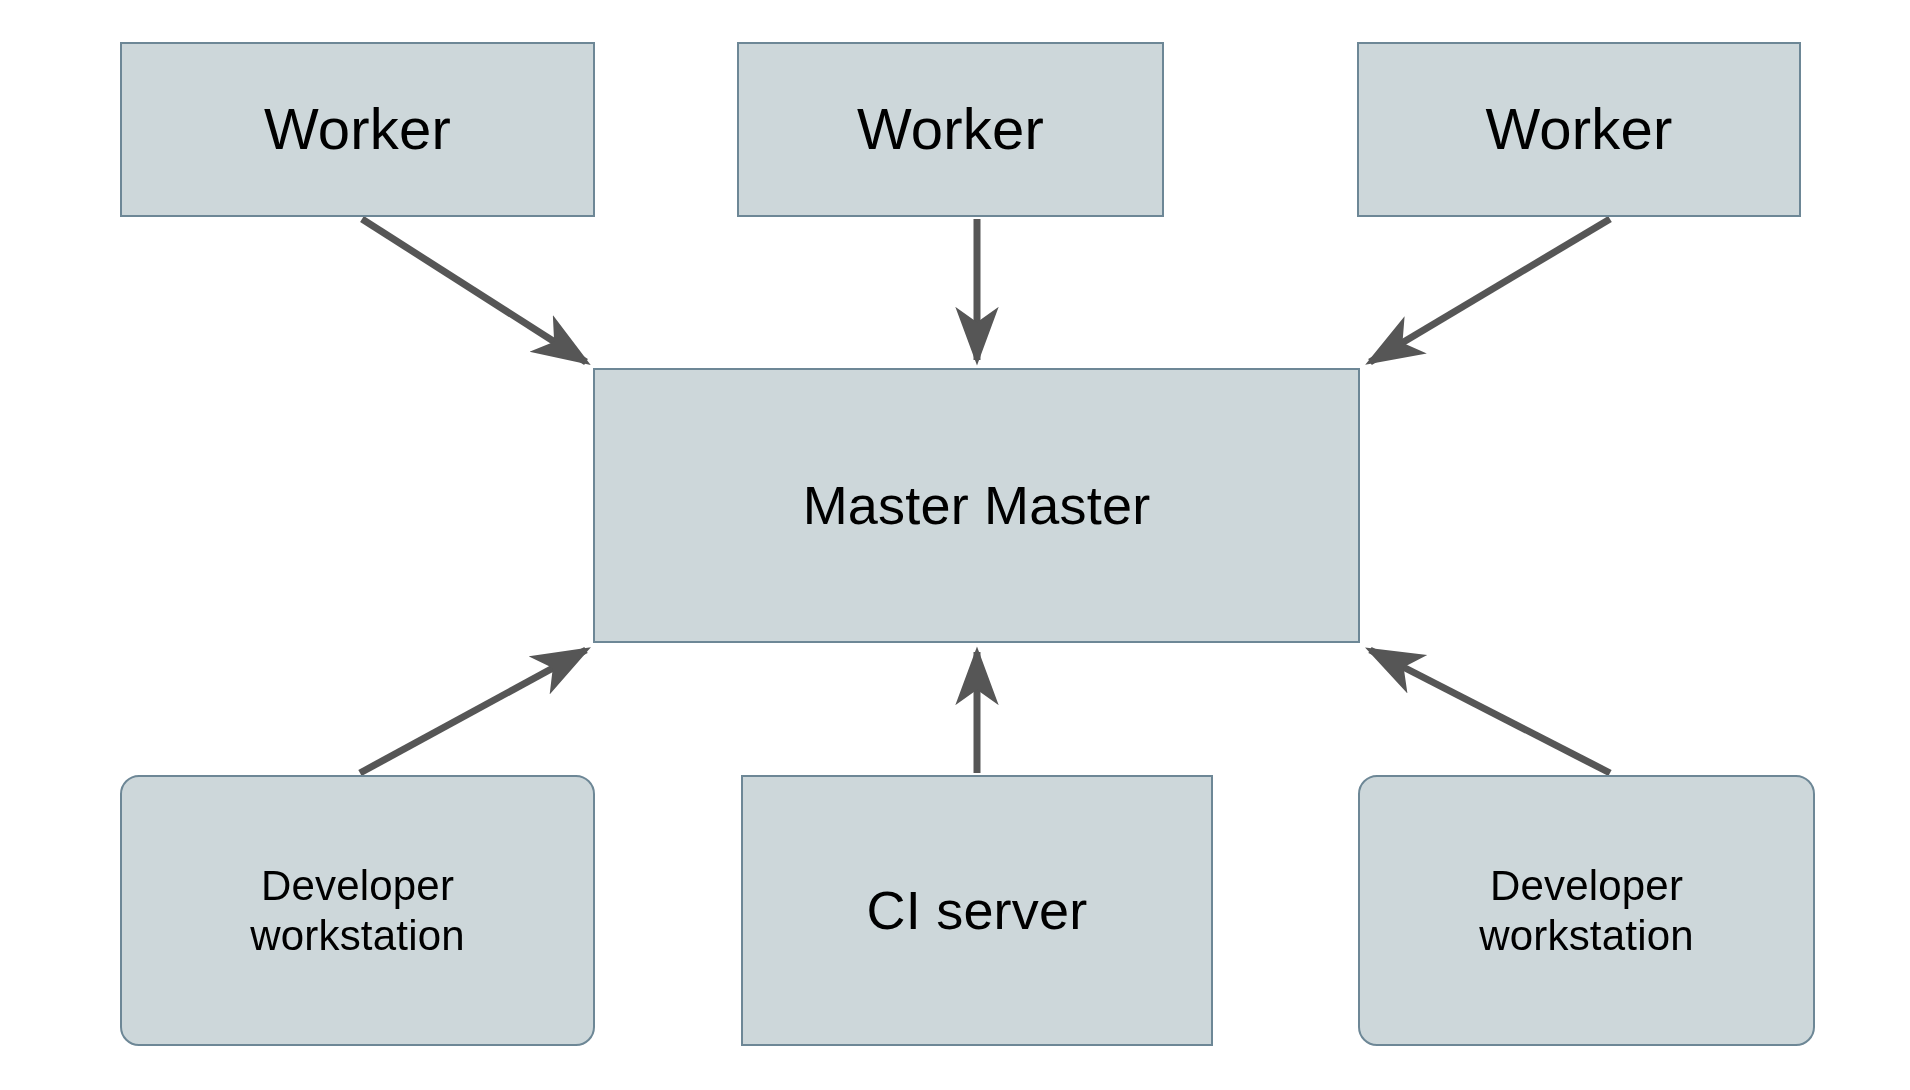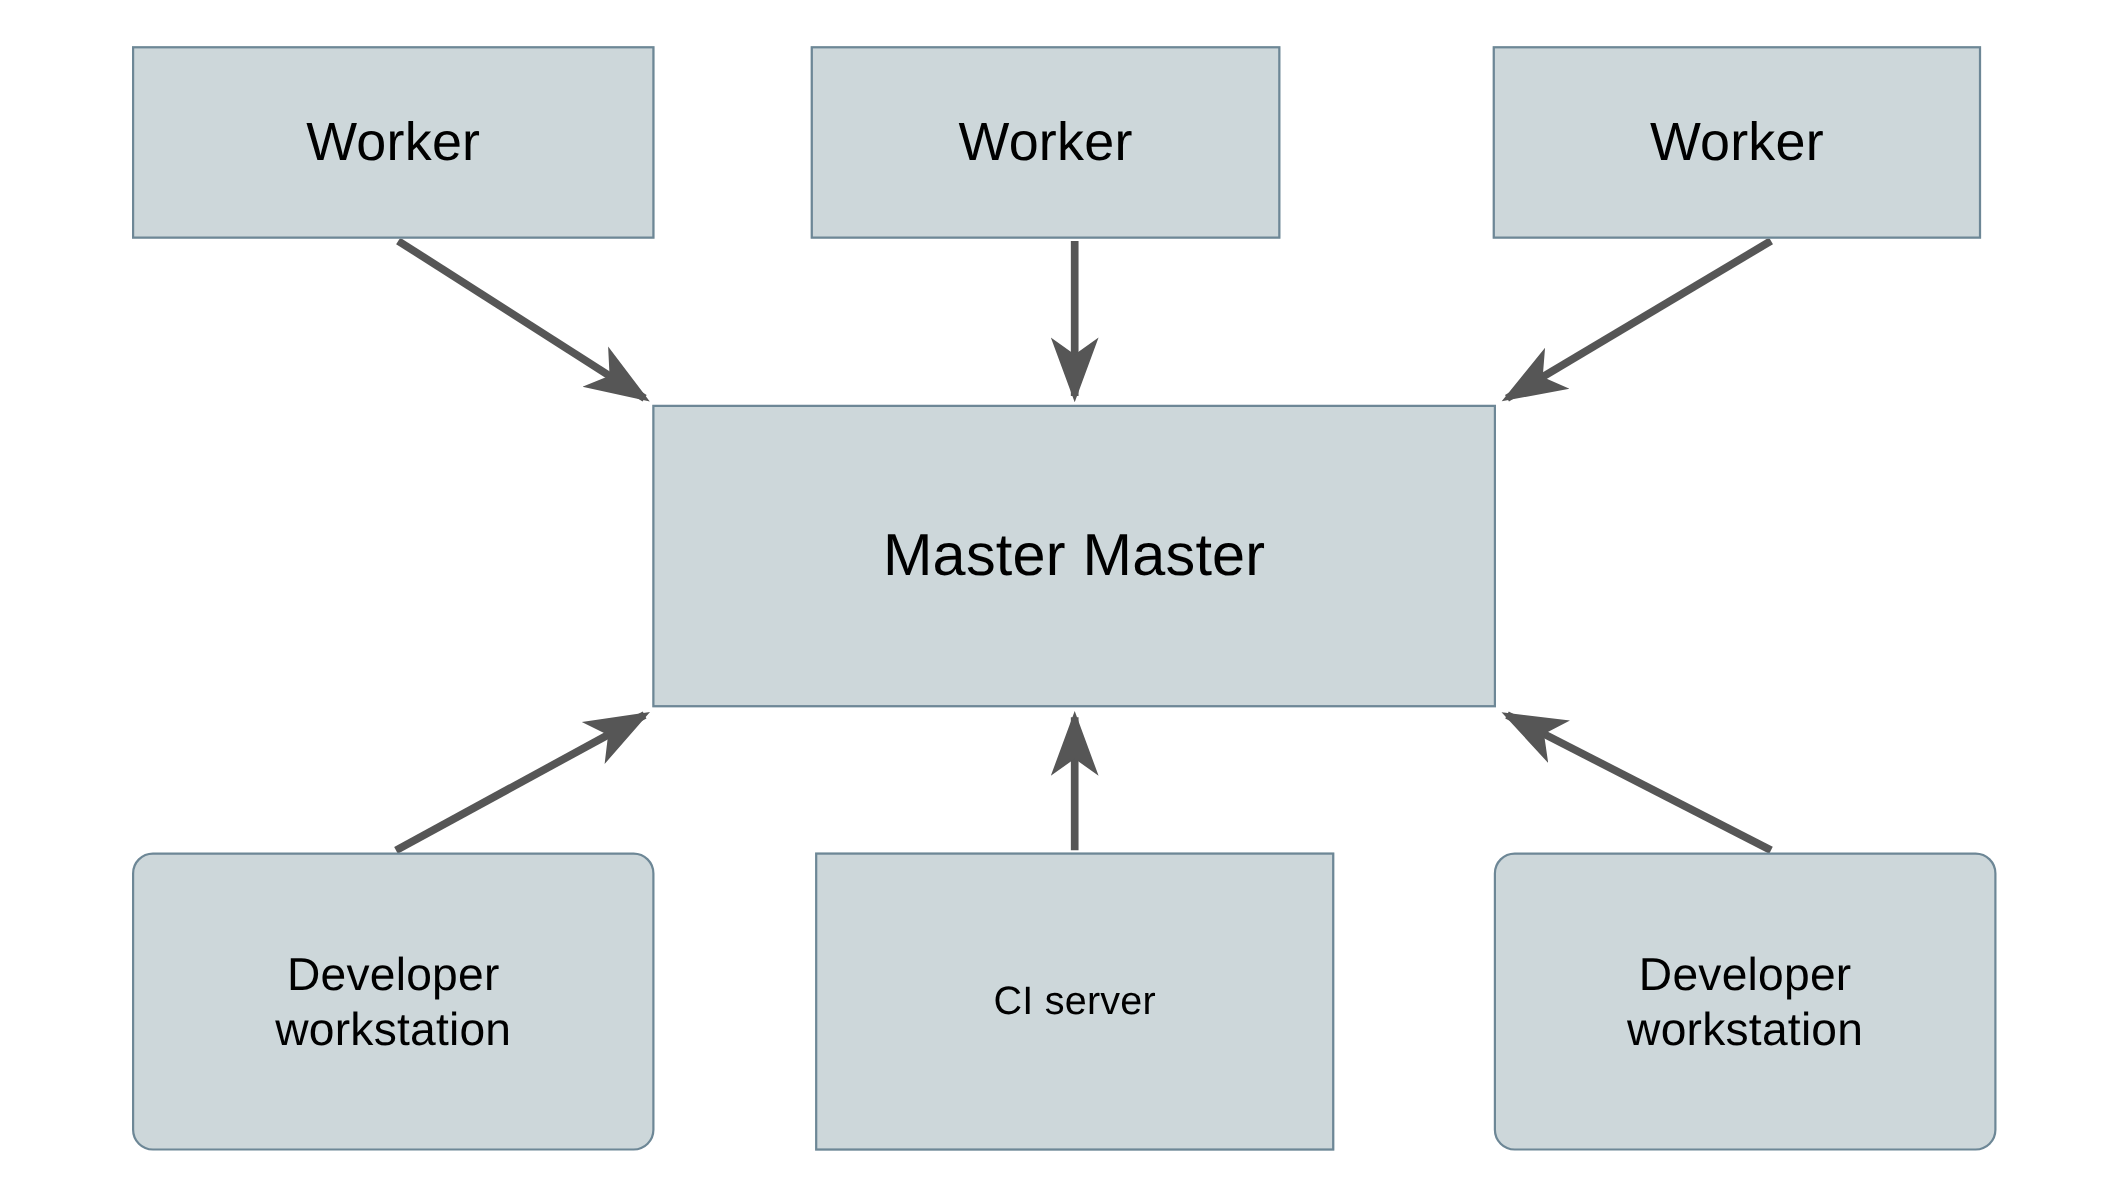--- a/index.html
+++ b/index.html
@@ -39,23 +39,23 @@
     white-space: pre-line;
     font-weight: 400;
     letter-spacing: 0.2px;
   }
   .node-label {
     display: block;
     width: 100%;
     padding: 0 8px;
     box-sizing: border-box;
   }
-  .n-worker   { font-size: 49px; }
+  .n-worker   { font-size: 58px; }
   .n-master   { font-size: 54px; }
-  .n-ci       { font-size: 36px; }
+  .n-ci       { font-size: 54px; }
   .n-devws    { font-size: 42px; border-radius: 19px; }
 </style>
 </head>
 <body>
 
 <div id="canvas">
 
   <svg id="edge-layer" viewBox="0 0 1910 1090">
     <defs>
       <marker id="arrowhead" markerWidth="9" markerHeight="9" refX="7.6" refY="3.2" orient="auto" markerUnits="strokeWidth">

